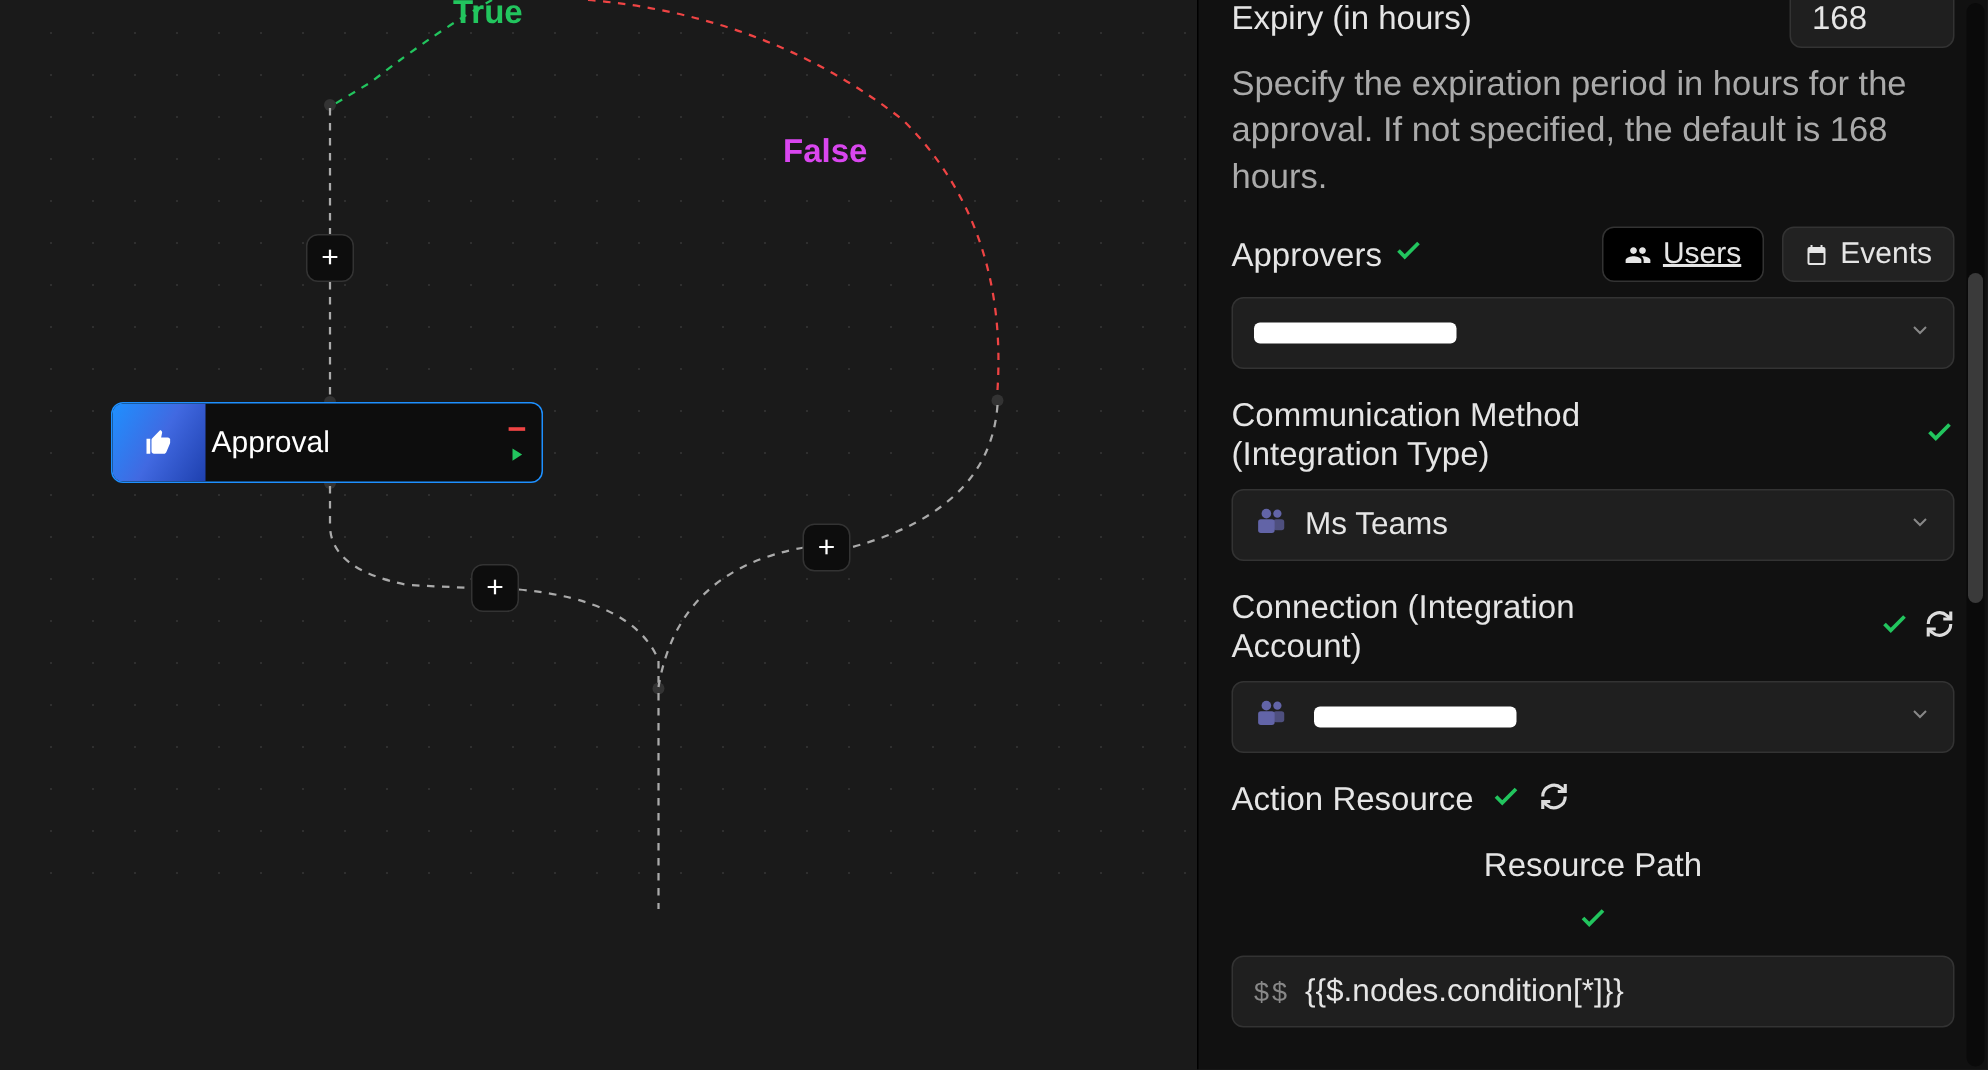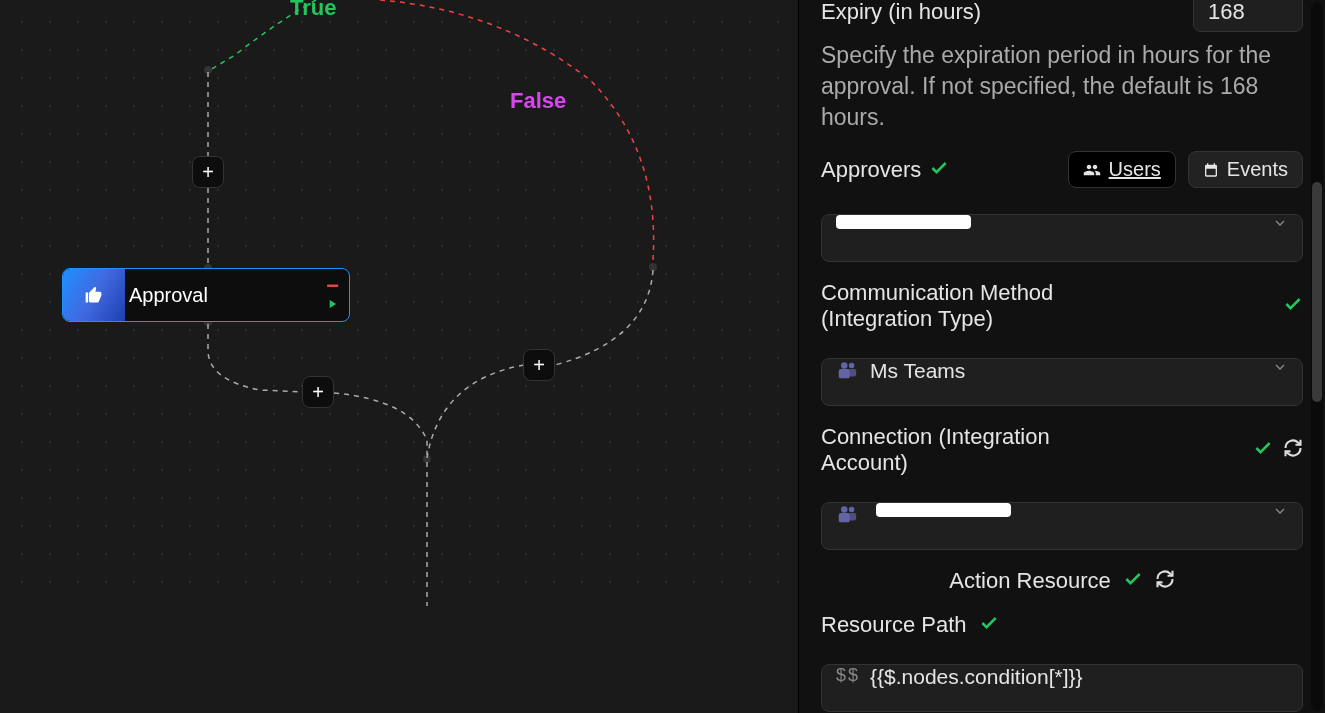--- a/index.html
+++ b/index.html
@@ -1,18 +1,18 @@
 <!DOCTYPE html>
 <html><head>
 <meta charset="utf-8">
 <style>
 * { margin: 0; padding: 0; box-sizing: border-box; }
 body { width: 1325px; height: 713px; background: #1a1a1a; font-family: -apple-system, BlinkMacSystemFont, "Segoe UI", sans-serif; color: #e5e5e5; overflow: hidden; position: relative; }
 
-.canvas { position: absolute; left: 0; top: 0; width: 880px; height: 606px; background: #1a1a1a; overflow: hidden; }
+.canvas { position: absolute; left: 12px; top: 0; width: 880px; height: 606px; background: #1a1a1a; overflow: hidden; }
 .canvas::before { content: ""; position: absolute; inset: 0; background-image: radial-gradient(circle, #444 1px, transparent 1px); background-size: 28px 28px; background-position: 8px 8px; opacity: 0.5; }
 
 .svg-layer { position: absolute; left: 0; top: 0; width: 880px; height: 713px; pointer-events: none; }
 
 .node-label { position: absolute; font-weight: 700; font-size: 22px; pointer-events: none; }
 .label-true { color: #22c55e; left: 290px; top: -5px; }
 .label-false { color: #d946ef; left: 510px; top: 88px; }
 
 .plus-btn { position: absolute; width: 32px; height: 32px; background: #0d0d0d; border: 1px solid #333; border-radius: 8px; display: flex; align-items: center; justify-content: center; color: #fff; font-size: 20px; font-weight: 300; cursor: pointer; }
 
@@ -24,21 +24,21 @@
 
 .target-node { position: absolute; left: 403px; top: 660px; width: 48px; height: 48px; background: #0d0d0d; border: 1px solid #333; border-radius: 10px; display: flex; align-items: center; justify-content: center; color: #e5e5e5; }
 
 .sidebar { position: absolute; right: 0; top: 0; width: 527px; height: 713px; background: #111; border-left: 1px solid #000; padding: 0 22px; overflow-y: hidden; padding-top: 0; }
 
 .row { margin-top: 18px; }
 .label-row { display: flex; align-items: center; justify-content: space-between; gap: 8px; }
 .field-label { font-size: 22px; color: #e5e5e5; font-weight: 400; }
 .help { color: #aaa; font-size: 23px; line-height: 1.35; margin-top: 8px; }
 
-.select-box { margin-top: 26px; background: #1f1f1f; border: 1px solid #333; border-radius: 8px; height: 48px; display: flex; padding: 0 14px; position: relative; }
+.select-box { margin-top: 10px; background: #1f1f1f; border: 1px solid #333; border-radius: 8px; height: 48px; display: flex; align-items: center; padding: 0 14px; position: relative; }
 .select-box .chev { position: absolute; right: 14px; color: #888; }
 .select-text { font-size: 21px; color: #e5e5e5; }
 
 .icon-check { color: #22c55e; }
 .icon-refresh { color: #ddd; }
 
 .chip-row { display: flex; gap: 12px; }
 .chip { background: #222; border: 1px solid #333; border-radius: 8px; padding: 6px 14px; display: flex; align-items: center; gap: 8px; font-size: 20px; cursor: pointer; }
 .chip.active { background: #000; text-decoration: underline; }
 
@@ -194,36 +194,36 @@
           </svg></span>
       <div style="width:6px"></div>
       <div class="pill"></div>
       <span class="chev"><svg width="16" height="16" viewBox="0 0 24 24" fill="none" stroke="currentColor" stroke-width="2">
             <polyline points="6 9 12 15 18 9"></polyline>
           </svg></span>
     </div>
   </div>
 
   <div class="row">
-    <div class="label-row" style="justify-content:center;gap:12px;">
+    <div class="label-row" style="justify-content:flex-start;gap:12px;">
       <span class="field-label">Action Resource</span>
       <span class="icon-check"><svg width="20" height="20" viewBox="0 0 24 24" fill="none" stroke="currentColor" stroke-width="3">
             <polyline points="20 6 9 17 4 12"></polyline>
           </svg></span>
       <span class="icon-refresh"><svg width="20" height="20" viewBox="0 0 24 24" fill="none" stroke="currentColor" stroke-width="2.5">
             <path d="M21 2v6h-6"></path>
             <path d="M3 12a9 9 0 0 1 15-6.7L21 8"></path>
             <path d="M3 22v-6h6"></path>
             <path d="M21 12a9 9 0 0 1-15 6.7L3 16"></path>
           </svg></span>
     </div>
   </div>
 
   <div class="row">
-    <div class="label-row" style="justify-content:flex-start;gap:12px;">
+    <div class="label-row" style="justify-content:flex-start;gap:12px;flex-direction:column;">
       <span class="field-label">Resource Path</span>
       <span class="icon-check"><svg width="20" height="20" viewBox="0 0 24 24" fill="none" stroke="currentColor" stroke-width="3">
             <polyline points="20 6 9 17 4 12"></polyline>
           </svg></span>
     </div>
     <div class="select-box">
       <span class="dollars">$$</span>
       <span class="select-text">{{$.nodes.condition[*]}}</span>
     </div>
   </div>

